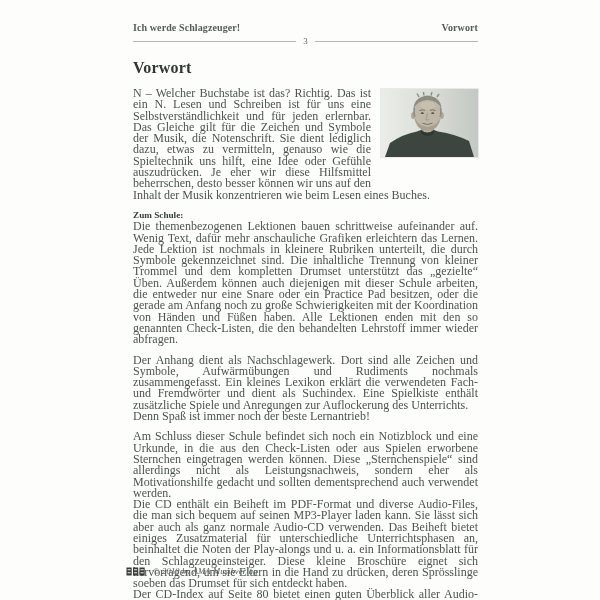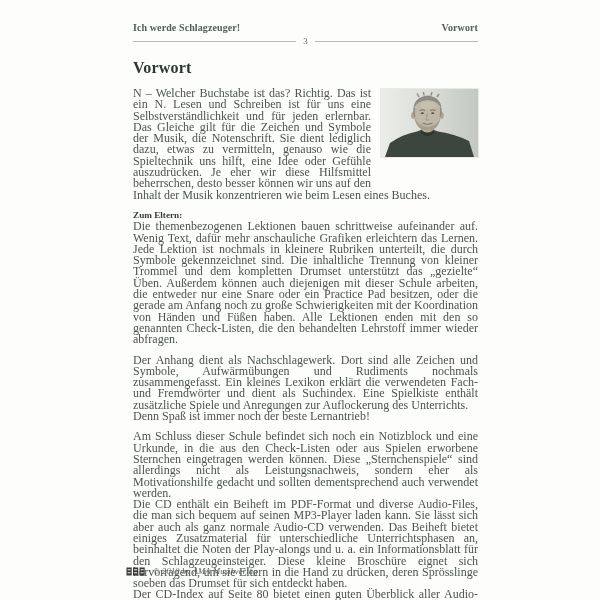--- a/index.html
+++ b/index.html
@@ -87,21 +87,21 @@
 
           <path d="M41.5,34.2 Q46.5,36.8 51.5,34.2" stroke="#776f60" stroke-width="1" fill="none"></path>
 
           <ellipse cx="46.5" cy="16.5" rx="8" ry="4" fill="#ccc5b3" opacity="0.6"></ellipse>
         </svg>
       </div>
       <span>N – Welcher Buchstabe ist das? Richtig. Das ist ein N. Lesen und Schreiben ist für uns eine Selbstverständlichkeit und für jeden erlernbar. Das Gleiche gilt für die Zeichen und Symbole der Musik, die Notenschrift. Sie dient lediglich dazu, etwas zu vermitteln, genauso wie die Spieltechnik uns hilft, eine Idee oder Gefühle auszudrücken. Je eher wir diese Hilfsmittel beherrschen, desto besser können wir uns auf den Inhalt der Musik konzentrieren wie beim Lesen eines Buches.</span>
     </div>
 
 
-    <div class="sec-head">Zum Eltern:</div>
+    <div class="sec-head">Zum Schule:</div>
     <div class="para tight">Die themenbezogenen Lektionen bauen schrittweise aufeinander auf. Wenig Text, dafür mehr anschauliche Grafiken erleichtern das Lernen. Jede Lektion ist nochmals in kleinere Rubriken unterteilt, die durch Symbole gekennzeichnet sind. Die inhaltliche Trennung von kleiner Trommel und dem kompletten Drumset unterstützt das „gezielte“ Üben. Außerdem können auch diejenigen mit dieser Schule arbeiten, die entweder nur eine Snare oder ein Practice Pad besitzen, oder die gerade am Anfang noch zu große Schwierigkeiten mit der Koordination von Händen und Füßen haben. Alle Lektionen enden mit den so genannten Check-Listen, die den behandelten Lehrstoff immer wieder abfragen.</div>
     <div class="para">Der Anhang dient als Nachschlagewerk. Dort sind alle Zeichen und Symbole, Aufwärmübungen und Rudiments nochmals zusammengefasst. Ein kleines Lexikon erklärt die verwendeten Fach- und Fremdwörter und dient als Suchindex. Eine Spielkiste enthält zusätzliche Spiele und Anregungen zur Auflockerung des Unterrichts.</div>
     <div class="para tight">Denn Spaß ist immer noch der beste Lernantrieb!</div>
     <div class="para">Am Schluss dieser Schule befindet sich noch ein Notizblock und eine Urkunde, in die aus den Check-Listen oder aus Spielen erworbene Sternchen eingetragen werden können. Diese „Sternchenspiele“ sind allerdings nicht als Leistungsnachweis, sondern eher als Motivationshilfe gedacht und sollten dementsprechend auch verwendet werden.</div>
 
     <div class="para tight">Die CD enthält ein Beiheft im PDF-Format und diverse Audio-Files, die man sich bequem auf seinen MP3-Player laden kann. Sie lässt sich aber auch als ganz normale Audio-CD verwenden. Das Beiheft bietet einiges Zusatzmaterial für unterschiedliche Unterrichtsphasen an, beinhaltet die Noten der Play-alongs und u. a. ein Informationsblatt für den Schlagzeugeinsteiger. Diese kleine Broschüre eignet sich hervorragend, um sie Eltern in die Hand zu drücken, deren Sprösslinge soeben das Drumset für sich entdeckt haben.</div>
     <div class="para tight">Der CD-Index auf Seite 80 bietet einen guten Überblick aller Audio-Tracks, die zum Üben in verschiedenen Tempi vorhanden sind. Dazu gehören zwei Duette, ein Kanon und drei Play-alongs. Das Stück „First Song“ eignet sich, die Patterns auf Seite 19 im Buch zu festigen und sich mit „Beat“ &amp; „Timing“ anzufreunden. „Popcorner“ lässt sich gut einsetzen, wenn man im Buch bei den 8tel-Grooves ab Seite 49 angelangt ist. Und auch zum großen Finale „Kick Down“ gibt es jetzt ein passendes Play-along um den Abschluss des ersten Bandes z. B. bei einem Vorspiel noch eindrucksvoller zu untermalen.</div>
 
   </div>
 

